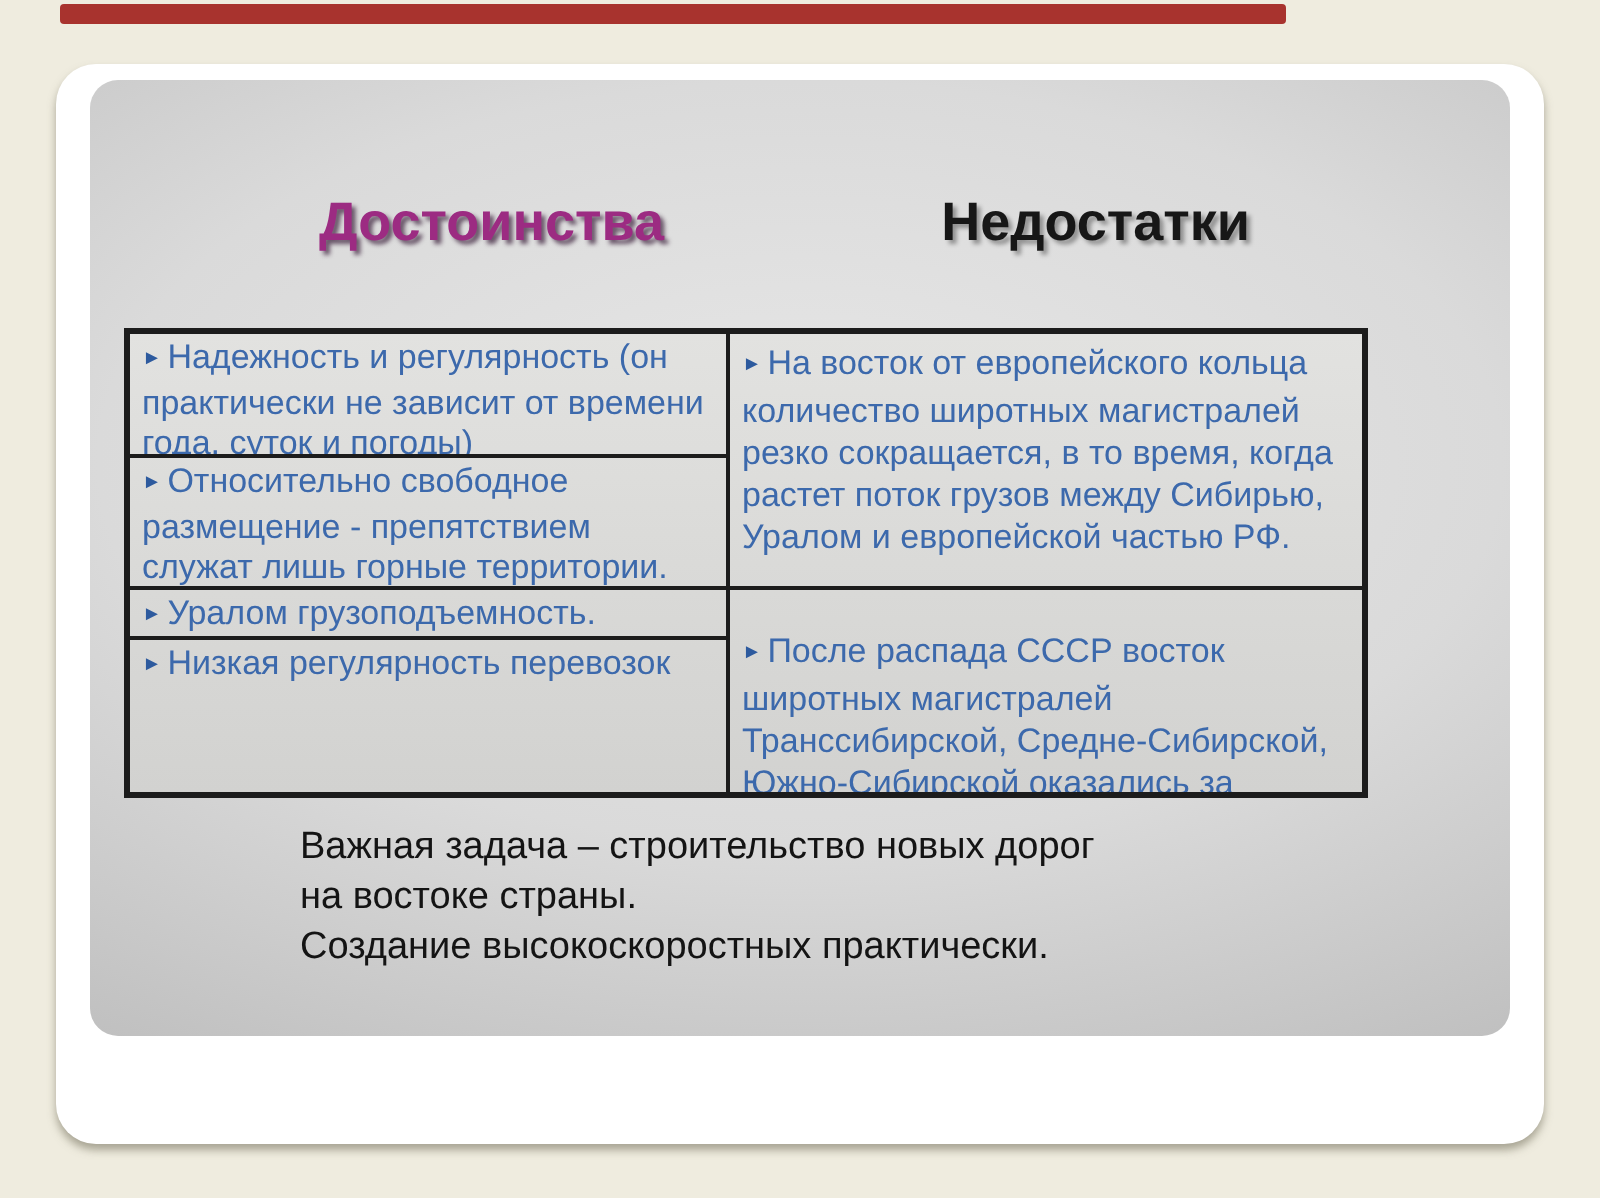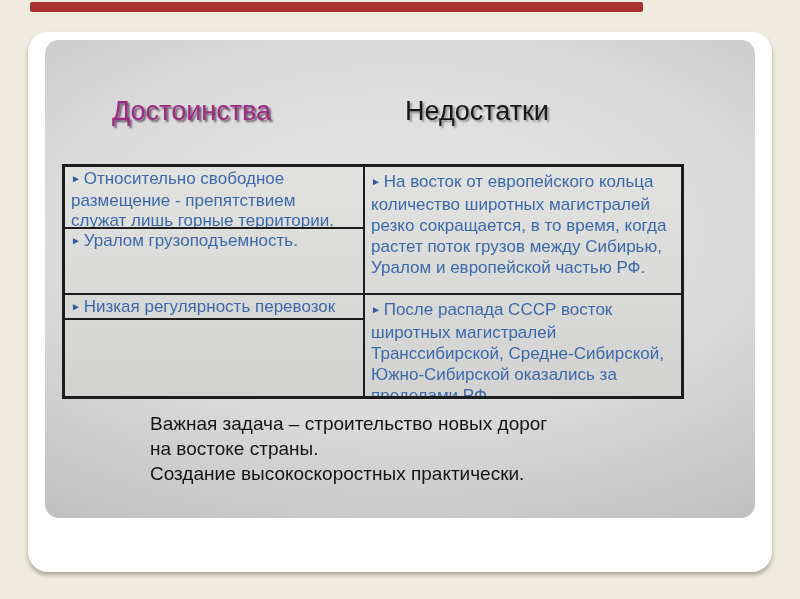--- a/index.html
+++ b/index.html
@@ -43,23 +43,23 @@
     width: 710px;
     height: 478px;
     border-radius: 14px;
     background: radial-gradient(ellipse 130% 105% at 50% 40%,
                 #e7e7e7 0%, #dadada 38%, #bdbdbd 72%, #949494 100%);
   }
   .hdr {
     position: absolute;
     top: 56px;
     width: 220px;
-    text-align: left;
+    text-align: right;
     font-size: 27px;
-    font-weight: normal;
+    font-weight: bold;
     white-space: nowrap;
   }
   .hdr-adv {
     left: 67px;
     color: #9c2b82;
     text-shadow: 2px 2px 2px rgba(45, 15, 45, 0.65);
   }
   .hdr-dis {
     left: 360px;
     color: #171717;
@@ -78,21 +78,21 @@
   }
   .col {
     display: flex;
     flex-direction: column;
     box-sizing: border-box;
   }
   .col-left {
     width: 300px;
     border-right: 2px solid #1c1c1c;
   }
-  .col-right { flex: 1; }
+  .col-right { flex: 1; gap: 16px; }
   .cell {
     box-sizing: border-box;
     padding: 2px 8px 0 6px;
     font-size: 17px;
     line-height: 20px;
     color: #3c69ac;
     border-bottom: 2px solid #1c1c1c;
     overflow: hidden;
   }
   .cell::before {
@@ -129,20 +129,21 @@
 
   <div class="slide">
     <div class="canvas">
 
       <div class="hdr hdr-adv">Достоинства</div>
 
       <div class="hdr hdr-dis">Недостатки</div>
 
       <div class="cmp-table">
         <div class="col col-left">
+          <div class="cell">Надежность и регулярность (он практически не зависит от времени года, суток и погоды)</div>
           <div class="cell">Относительно свободное размещение -  препятствием служат лишь горные территории.</div>
           <div class="cell">Уралом грузоподъемность.</div>
           <div class="cell">Низкая регулярность перевозок</div>
         </div>
         <div class="col col-right">
           <div class="cell">На восток от европейского кольца количество широтных магистралей резко сокращается, в то время, когда растет поток грузов между  Сибирью, Уралом и европейской частью РФ.</div>
           <div class="cell">После распада СССР восток широтных магистралей Транссибирской, Средне-Сибирской, Южно-Сибирской оказались за пределами РФ.</div>
         </div>
       </div>
 

